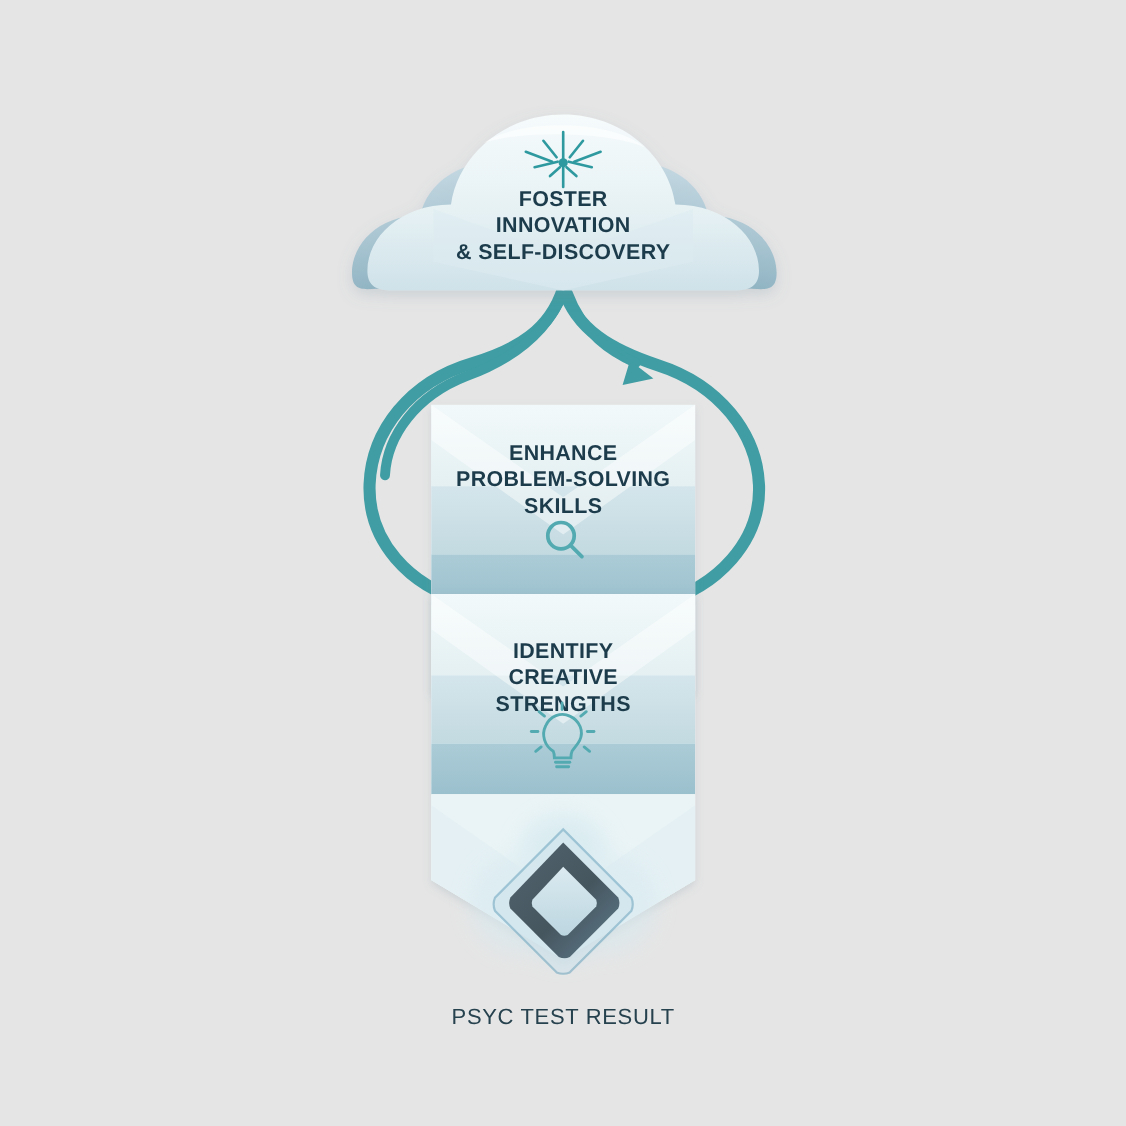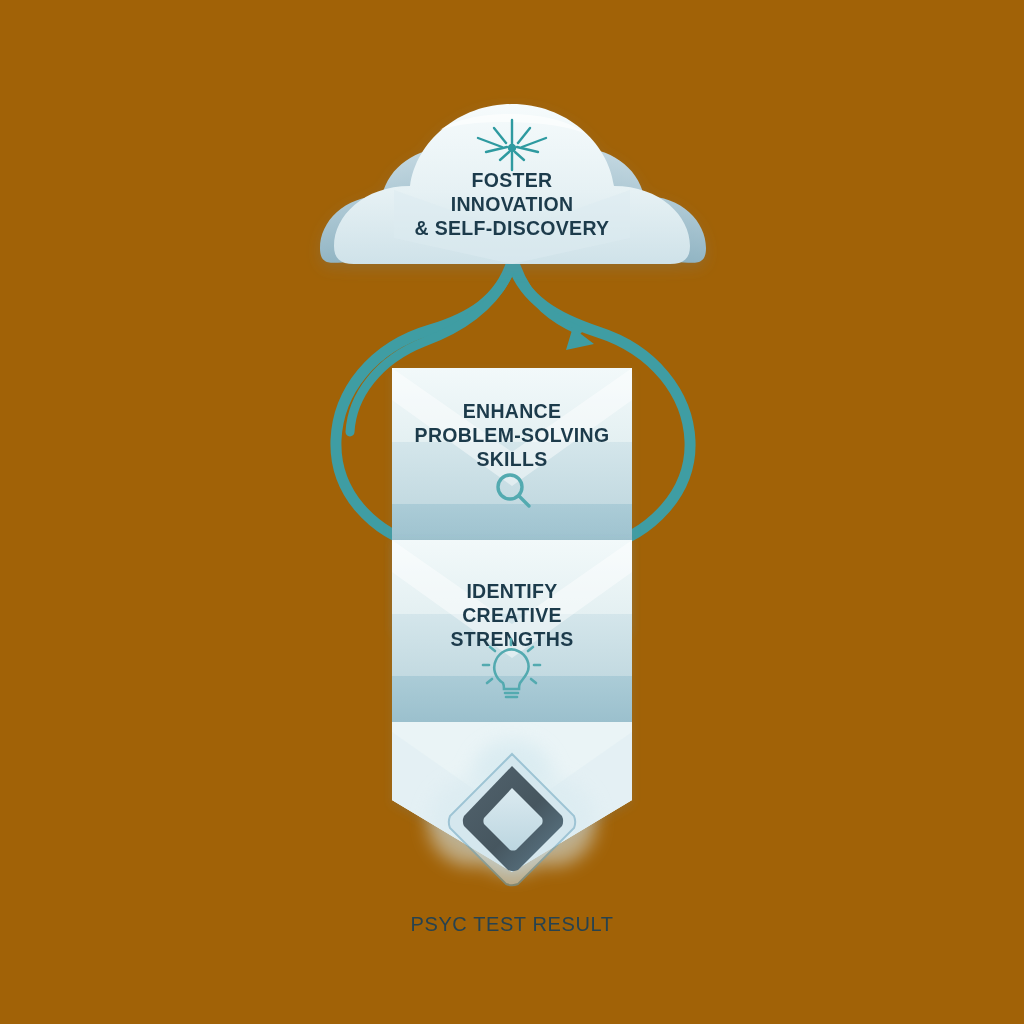--- a/index.html
+++ b/index.html
@@ -11,21 +11,21 @@
     width: 1024px;
     height: 1024px;
     font-family: "Liberation Sans", sans-serif;
     overflow: hidden;
     position: relative;
   }
   #stage {
     position: relative;
     width: 1024px;
     height: 1024px;
-    background: #a16207;
+    background: #e5e5e5;
   }
   #diagram-svg {
     position: absolute;
     left: 0;
     top: 0;
     width: 1024px;
     height: 1024px;
     display: block;
   }
   .node-label {

